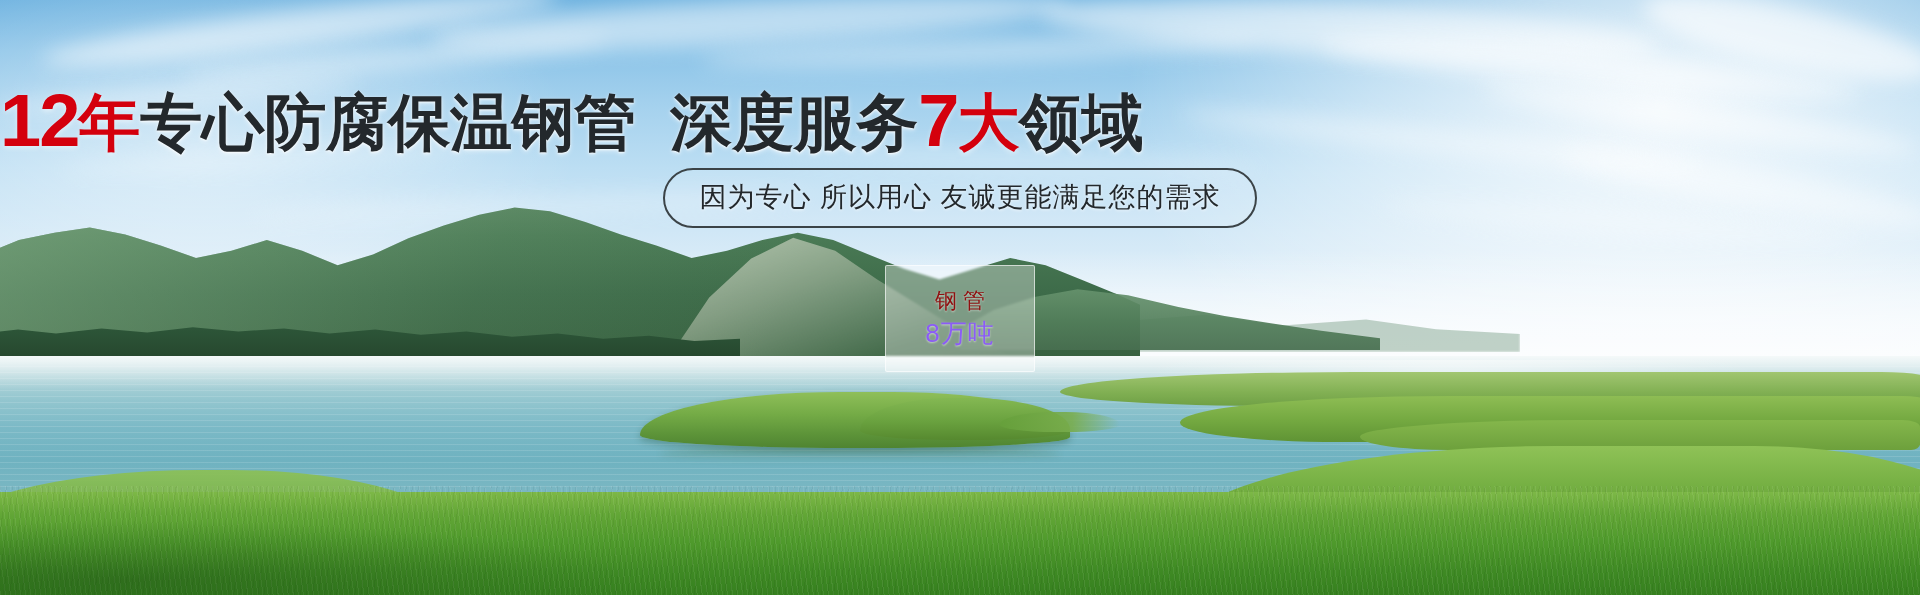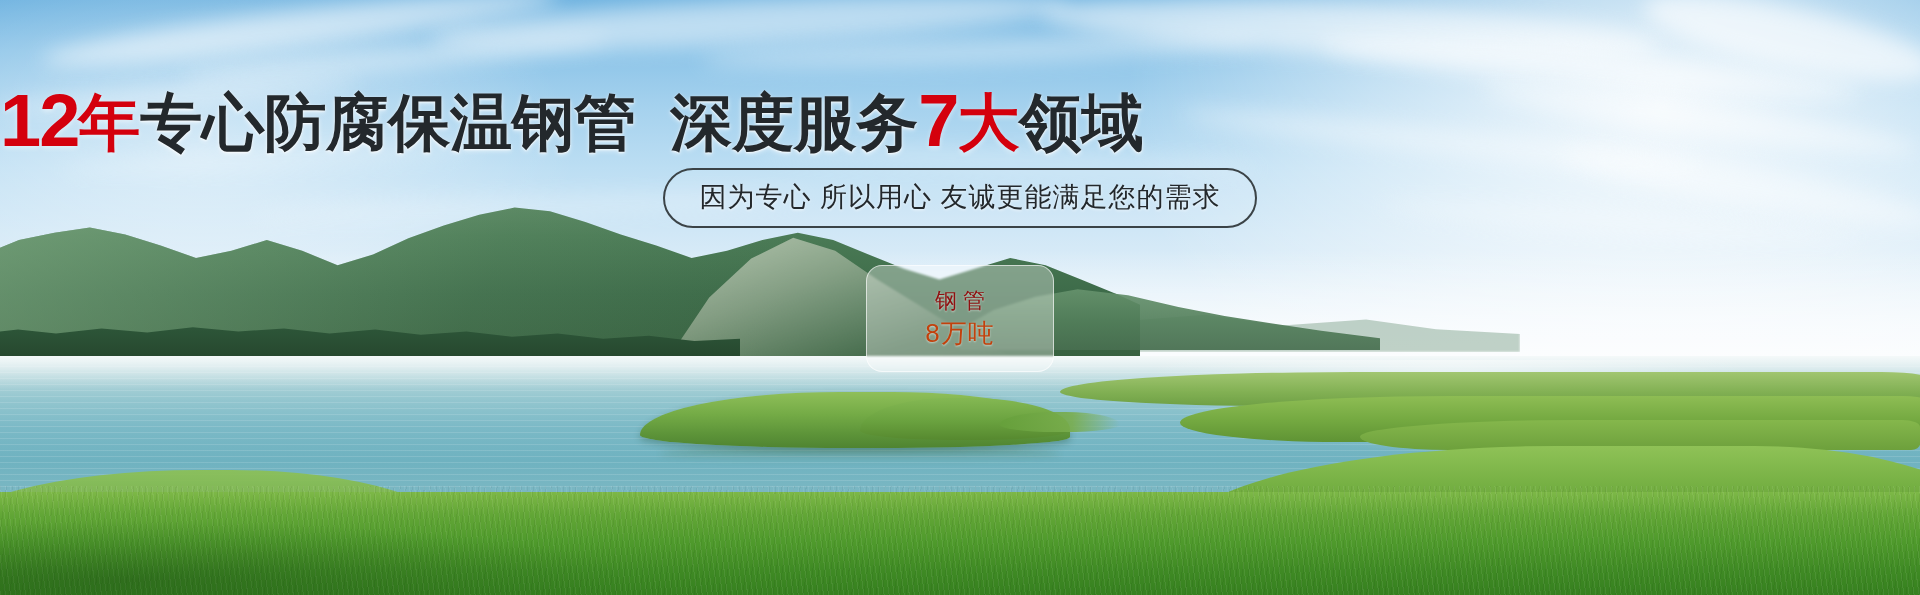--- a/index.html
+++ b/index.html
@@ -278,41 +278,41 @@
     background:rgba(255,255,255,0.10);
     text-shadow:0 1px 3px rgba(255,255,255,0.7);
   }
 
   
   .cards {
     position:absolute; left:0; top:265px; width:1920px;
     display:flex; justify-content:center; gap:14px;
   }
   .card {
-    width:188px; height:107px;
-    border-radius:16px;
+    width:150px; height:107px;
+    border-radius:2px;
     background:rgba(255,255,255,0.34);
     border:1px solid rgba(255,255,255,0.62);
     display:flex;
     flex-direction:column;
     align-items:center;
     justify-content:center;
     backdrop-filter:blur(1px);
   }
   .card-title {
     font-size:22px;
     color:#8f1010;
     letter-spacing:6px;
     text-indent:6px;
     font-weight:normal;
     text-shadow:0 1px 2px rgba(255,255,255,0.55);
   }
   .card-value {
     font-size:26px;
-    color:#c2410c;
+    color:#8b5cf6;
     letter-spacing:1px;
     font-weight:normal;
     white-space:nowrap;
     text-shadow:0 1px 2px rgba(255,255,255,0.55);
   }
   .card-value sup { font-size:15px; vertical-align:super; }
 </style>
 </head>
 <body>
 

